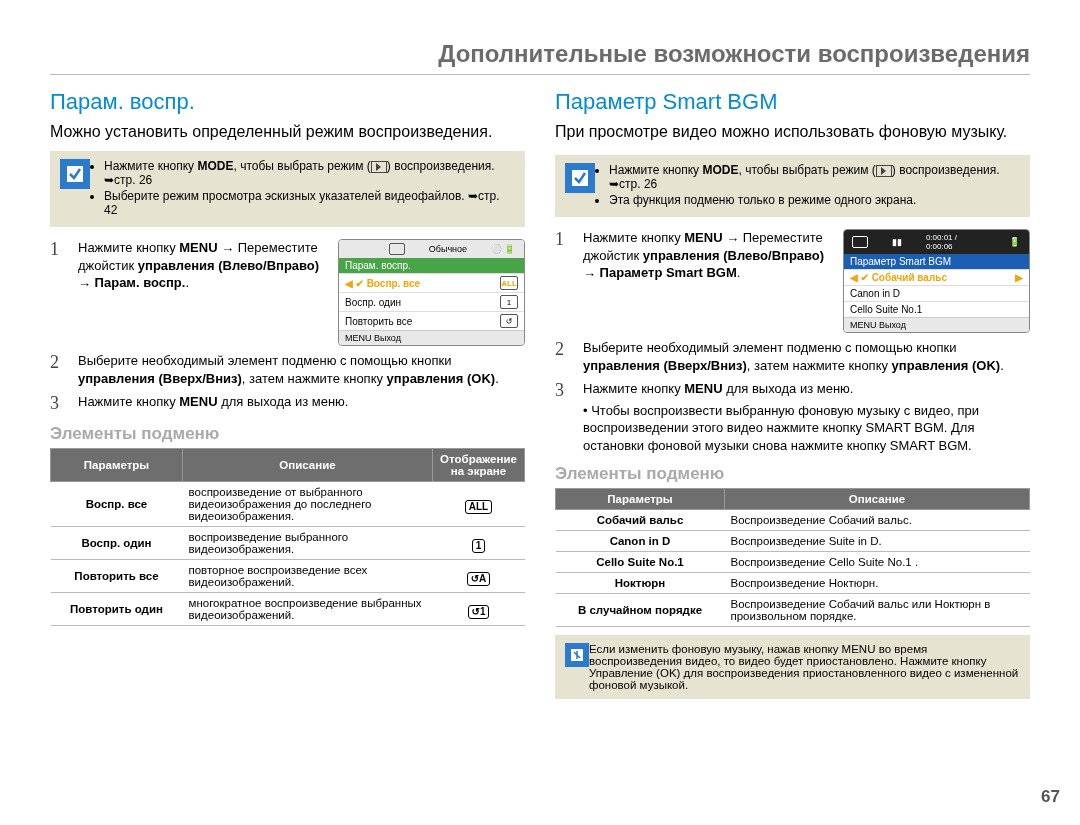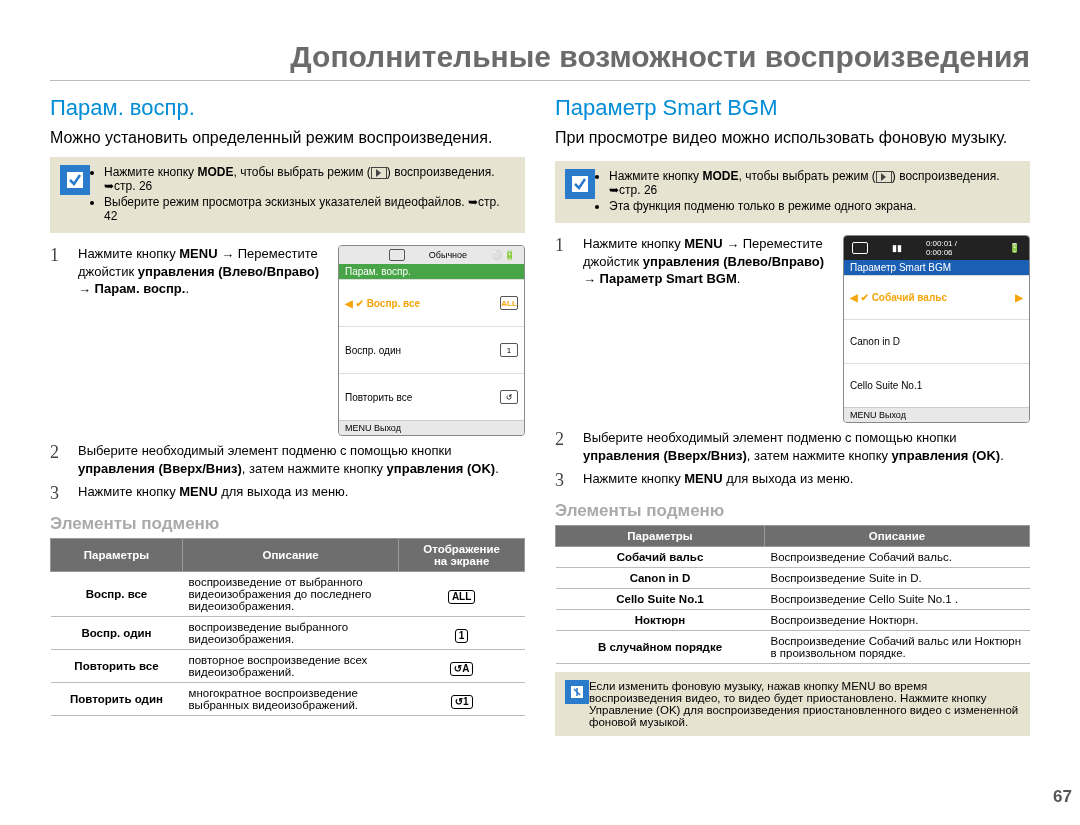--- a/index.html
+++ b/index.html
@@ -13,21 +13,21 @@
     width: 1080px;
     height: 825px;
     margin: 0 auto;
     position: relative;
     padding: 40px 50px 20px 50px;
     box-sizing: border-box;
   }
   .page-title {
     text-align: right;
     color: #6b6b6b;
-    font-size: 30px;
+    font-size: 24px;
     font-weight: bold;
     padding-bottom: 6px;
     border-bottom: 1px solid #bbb;
     margin-bottom: 14px;
   }
   .columns {
     display: flex;
     gap: 30px;
   }
   .col {
@@ -97,21 +97,21 @@
     justify-content:flex-end;
     align-items:center;
     font-size:9px;
     gap:24px;
   }
   .ss-body { background:#fff; }
   .ss-titlebar { background:#47a447; color:#fff; padding:2px 6px; font-size:10px; }
   .ss-blue-titlebar { background:#1a5fb4; color:#fff; padding:2px 6px; font-size:10px; }
   .ss-row {
     display:flex; justify-content:space-between; align-items:center;
-    padding:16px 6px; font-size:10px; border-top:1px solid #ddd;
+    padding:2px 6px; font-size:10px; border-top:1px solid #ddd;
   }
   .ss-row.selected { color:#f5a409; font-weight:bold; }
   .ss-row.selected .tick { color:#f5a409; }
   .ss-exit { background:#e8e8e8; padding:2px 6px; font-size:9px; border-top:1px solid #ccc; }
   .ss-icon-sm {
     width:16px; height:12px; border:1px solid #555; border-radius:2px;
     display:inline-flex; align-items:center; justify-content:center; font-size:8px;
   }
   .ss-top .cam { width:14px; height:10px; border:1px solid #555; border-radius:2px; display:inline-block; position:relative; }
   .ss-time { font-size:8px; color:#333; }
@@ -124,40 +124,40 @@
   }
   table.submenu {
     width:100%;
     border-collapse:collapse;
     font-size:11.5px;
   }
   table.submenu th {
     background:#6e6e6e;
     color:#fff;
     font-weight:bold;
-    padding:4px 24px;
+    padding:4px 4px;
     border:1px solid #999;
     text-align:center;
     font-size:11.5px;
   }
   table.submenu td {
     padding:4px 6px;
     border-bottom:1px solid #bbb;
     vertical-align:middle;
   }
   table.submenu td.param { font-weight:bold; text-align:center; width:120px; }
   table.submenu td.icon { text-align:center; width:80px; font-size:18px; }
   .mini-icon {
     display:inline-block; border:1.5px solid #000; border-radius:3px;
     padding:1px 3px; font-size:10px; font-weight:bold; line-height:1;
   }
 
   .page-num {
     position:absolute;
-    right:8px;
+    right:20px;
     bottom:18px;
     font-size:17px;
     color:#555;
     font-weight:bold;
   }
 
   .play-icon-box {
     display:inline-block; width:14px; height:10px; border:1px solid #444;
     vertical-align:middle; position:relative;
   }
@@ -330,20 +330,21 @@
         <div class="step-num">2</div>
         <div class="step-text">
           <span>Выберите необходимый элемент подменю с помощью кнопки </span><span class="bold">управления (Вверх/Вниз)</span><span>, затем нажмите кнопку </span><span class="bold">управления (OK)</span><span>.</span>
         </div>
       </div>
 
       <div class="step-row">
         <div class="step-num">3</div>
         <div class="step-text">
           <span>Нажмите кнопку </span><span class="bold">MENU</span><span> для выхода из меню.</span>
+          <div class="bullet-sub" style="margin-left:0;margin-top:4px">Чтобы воспроизвести выбранную фоновую музыку с видео, при воспроизведении этого видео нажмите кнопку SMART BGM. Для остановки фоновой музыки снова нажмите кнопку SMART BGM.</div>
         </div>
       </div>
 
       <div class="subheading">Элементы подменю</div>
       <table class="submenu">
         <thead>
           <tr>
             <th style="width:160px">Параметры</th>
             <th>Описание</th>
           </tr>

